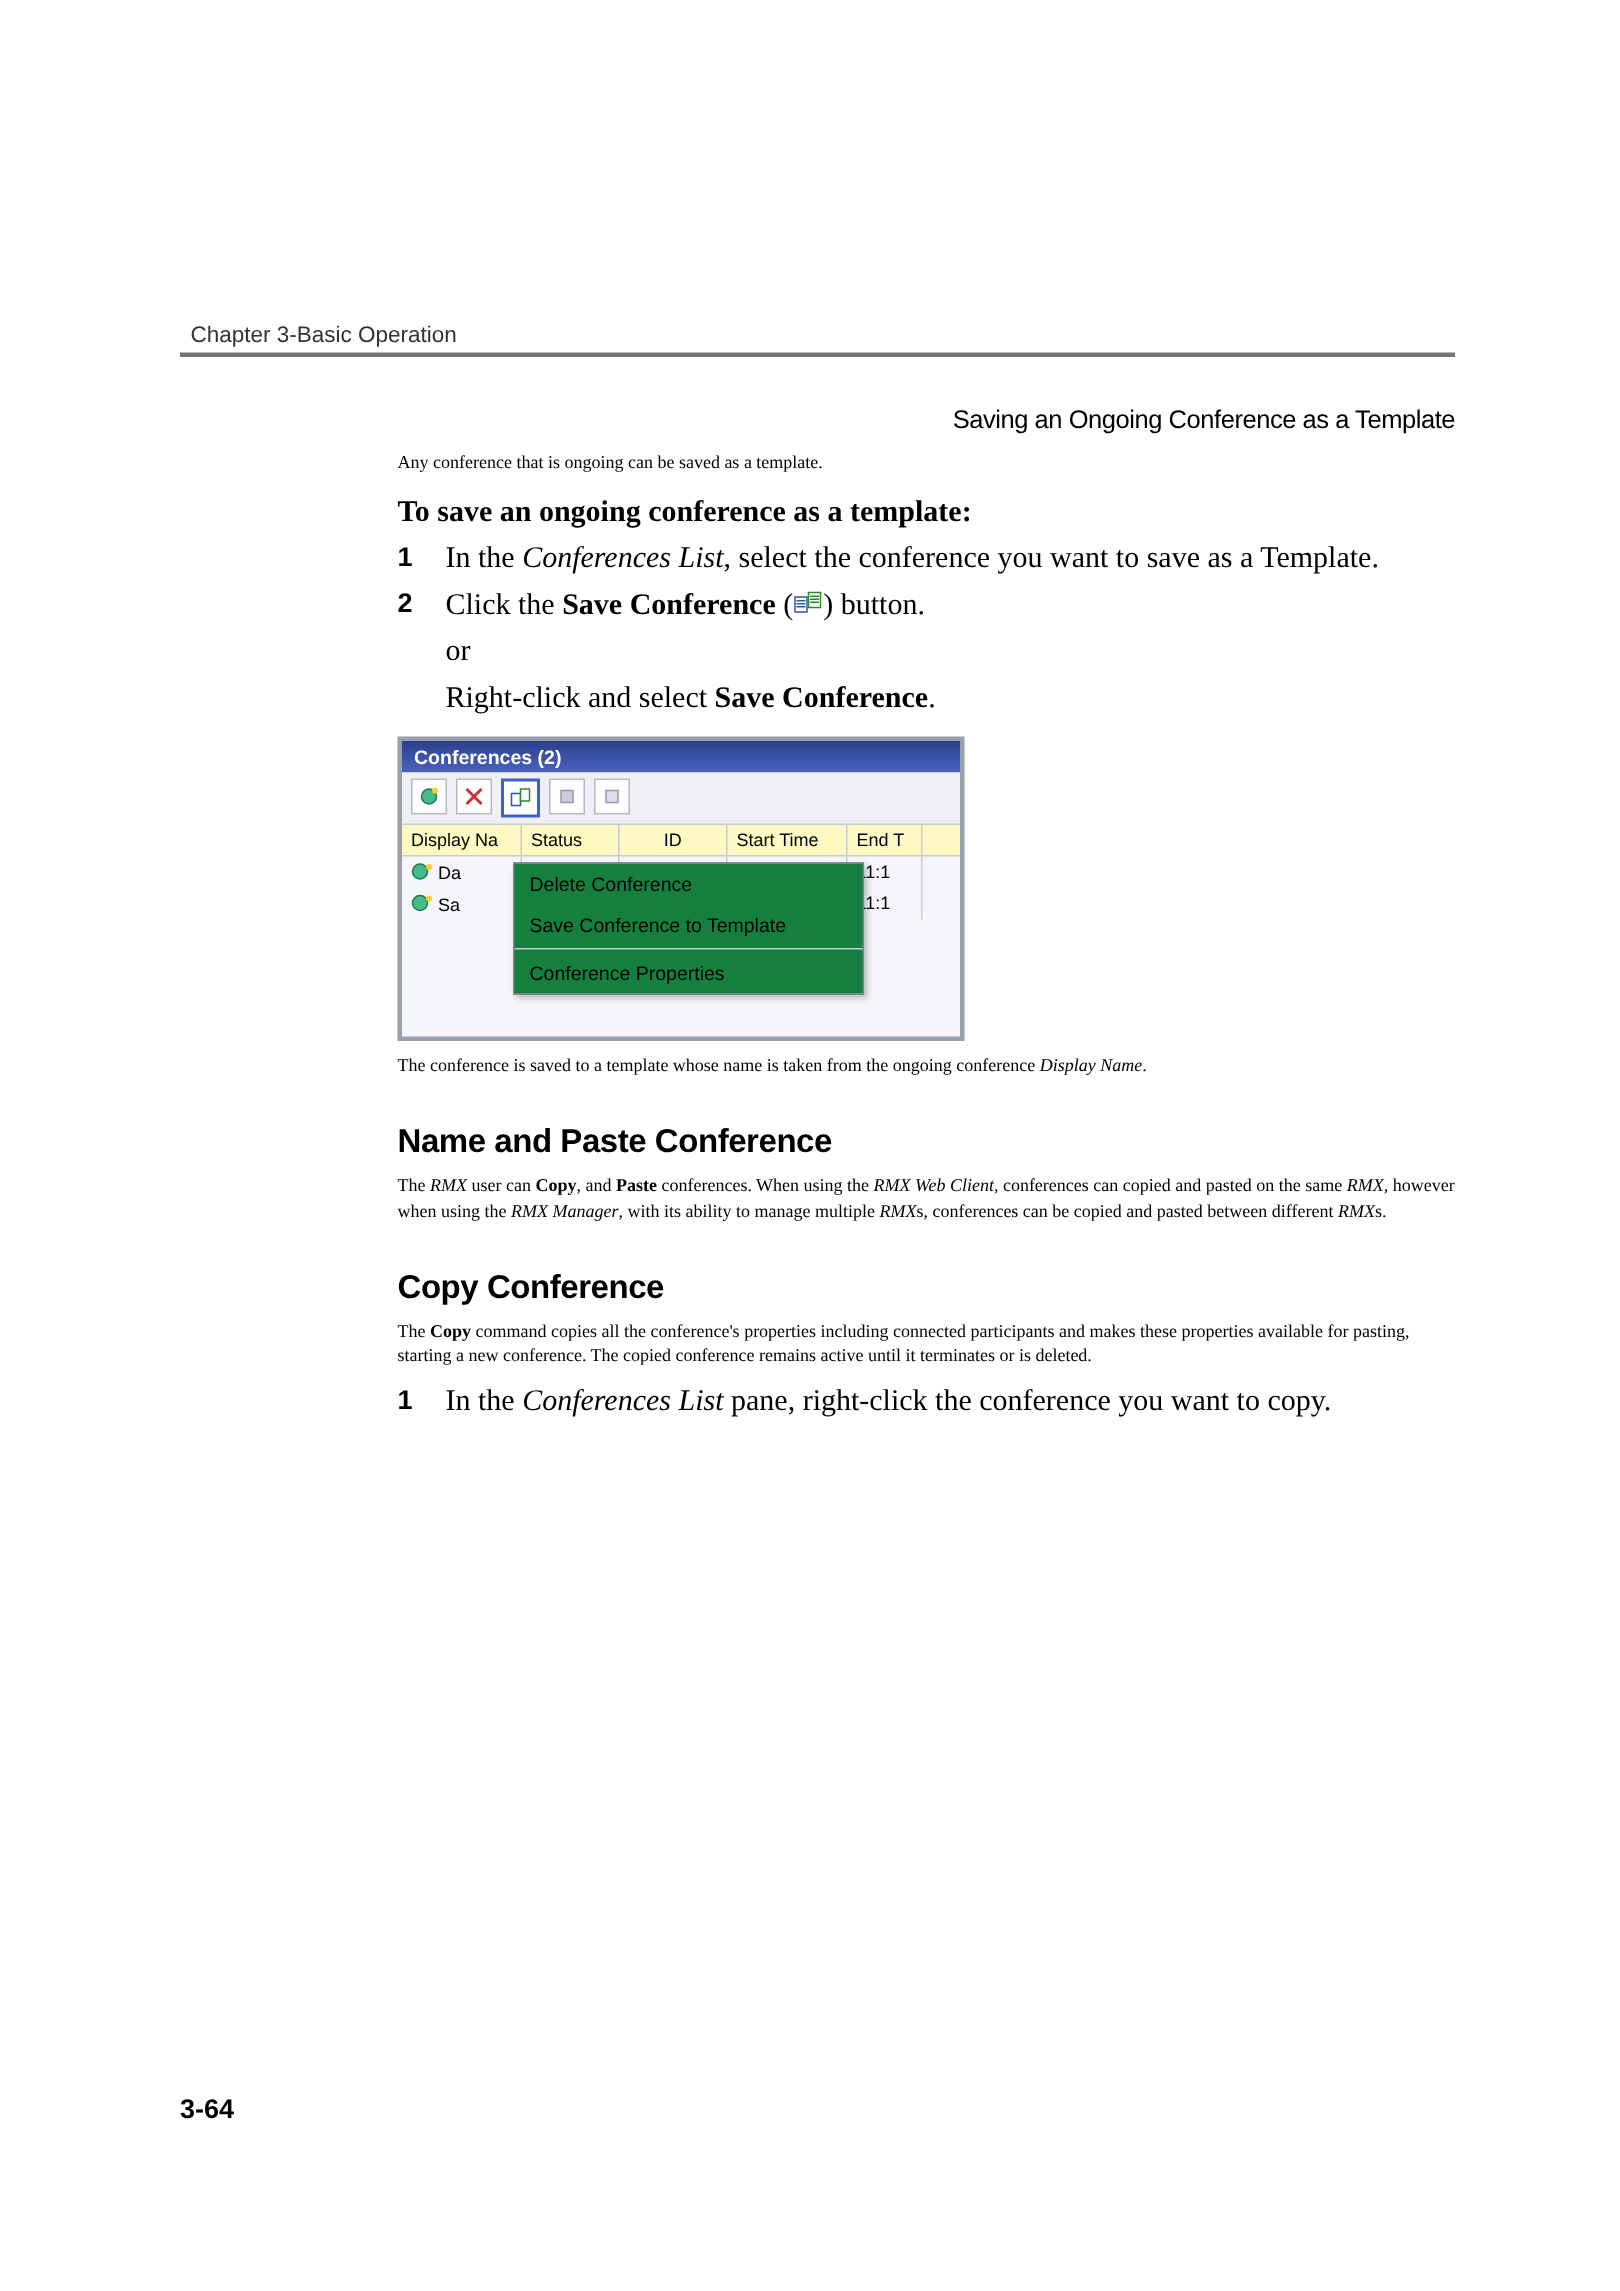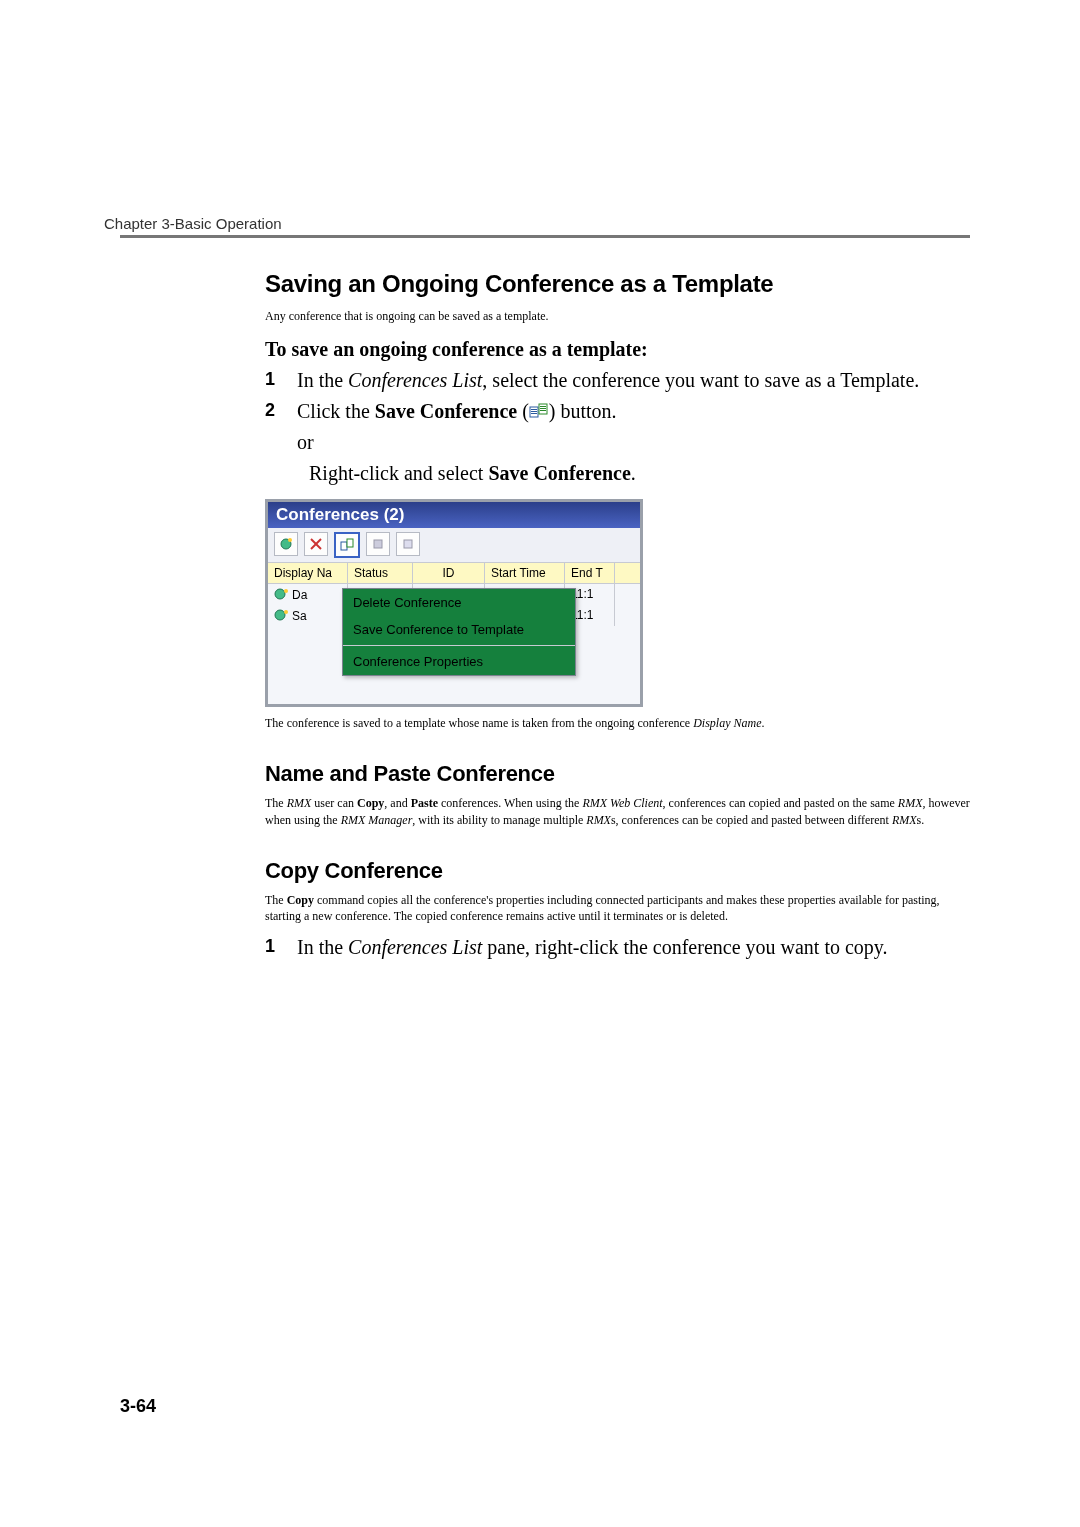--- a/index.html
+++ b/index.html
@@ -13,44 +13,45 @@
     width: 1080px;
     height: 1527px;
     margin: 0 auto;
     position: relative;
     box-sizing: border-box;
     padding: 210px 110px 0 120px;
   }
   .running-header {
     position: absolute;
     top: 215px;
-    left: 104px;
+    left: 127px;
     font-size: 15px;
     font-family: Arial, Helvetica, sans-serif;
     color: #333;
   }
   .rule {
     position: absolute;
     top: 235px;
     left: 120px;
     right: 110px;
     height: 3px;
     background: #777;
   }
   .content {
     margin-left: 145px;
     margin-top: 60px;
     max-width: 720px;
   }
   h2 {
     font-family: Arial, Helvetica, sans-serif;
-    font-weight: 700;
-    font-size: 24px;
+    font-weight: 400;
+    font-size: 17px;
     margin: 0 0 10px 0;
     letter-spacing: -0.3px;
+    text-align: right;
   }
   h3 {
     font-family: Arial, Helvetica, sans-serif;
     font-weight: 900;
     font-size: 22px;
     margin: 30px 0 8px 0;
     letter-spacing: -0.3px;
   }
   p {
     font-size: 12px;
@@ -113,21 +114,21 @@
     border: 3px solid #9aa0aa;
     font-family: Tahoma, Arial, sans-serif;
     font-size: 12px;
     background: #f4f6fa;
   }
   .shot-title {
     background: linear-gradient(#2b3f8a, #4a63c2);
     color: #fff;
     font-weight: bold;
     padding: 3px 8px;
-    font-size: 17px;
+    font-size: 13px;
   }
   .shot-toolbar {
     display: flex;
     gap: 6px;
     padding: 4px 6px;
     background: #eef0f6;
     border-bottom: 1px solid #c7cad2;
   }
   .tb-btn {
     width: 22px;
@@ -218,21 +219,21 @@
             <rect x="2" y="7" width="6" height="1" fill="#2b5aa0"></rect>
             <rect x="2" y="9" width="6" height="1" fill="#2b5aa0"></rect>
             <rect x="2" y="11" width="6" height="1" fill="#2b5aa0"></rect>
             <rect x="10" y="2" width="8" height="10" fill="#fff" stroke="#2b8a2b" stroke-width="1"></rect>
             <rect x="11" y="4" width="6" height="1" fill="#2b8a2b"></rect>
             <rect x="11" y="6" width="6" height="1" fill="#2b8a2b"></rect>
             <rect x="11" y="8" width="6" height="1" fill="#2b8a2b"></rect>
           </svg>
         </span><span>) button.</span>
         <div class="or" style="margin-left:0;">or</div>
-        <div class="sub" style="margin-left:12px;">
+        <div class="sub" style="margin-left:0;">
           <span>Right-click and select </span><span class="bold">Save Conference</span><span>.</span>
         </div>
       </li>
     </ol>
 
     <div class="shot">
       <div class="shot-title">Conferences (2)</div>
       <div class="shot-toolbar">
         <div class="tb-btn">
           <svg width="14" height="14" viewBox="0 0 14 14">

